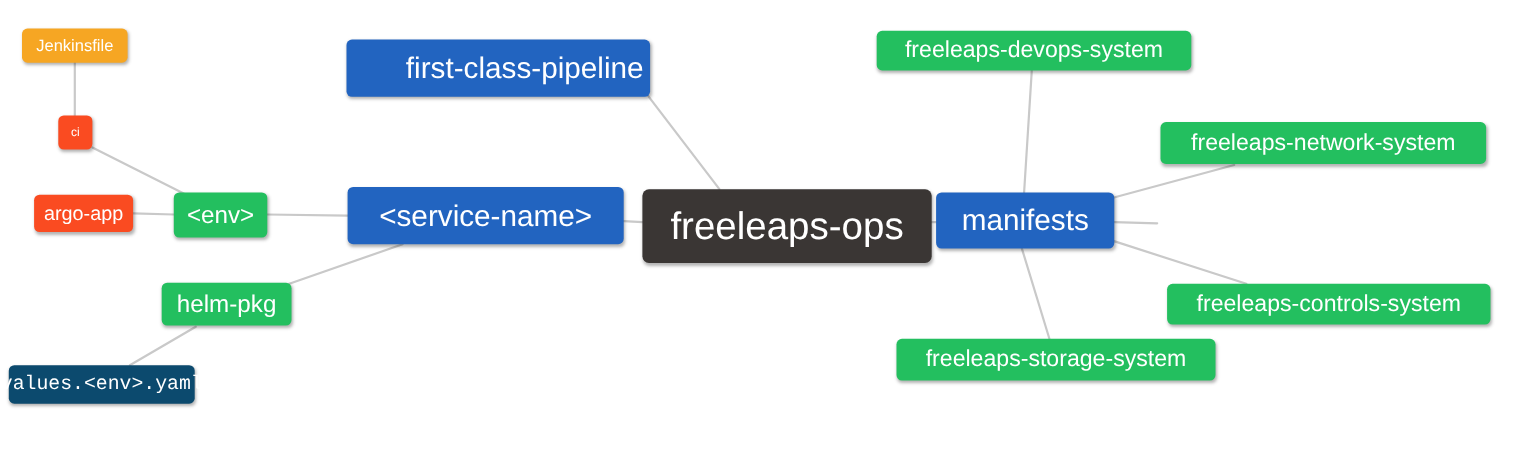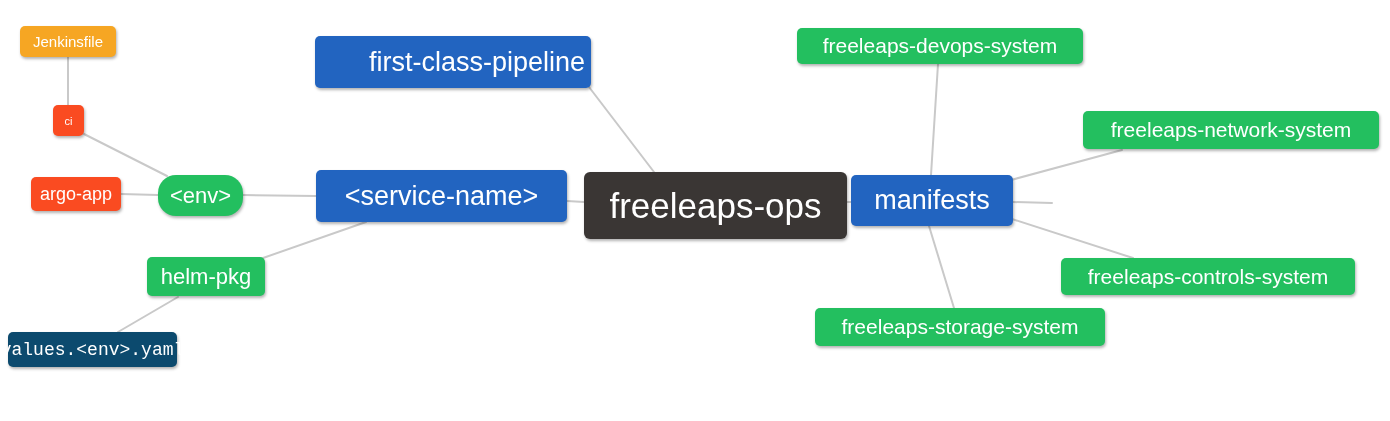--- a/index.html
+++ b/index.html
@@ -39,21 +39,21 @@
   .n-ci                   { left: 53px;   top: 105px; width: 31px;  height: 31px; font-size: 11px; }
   .n-argo-app             { left: 31px;   top: 177px; width: 90px;  height: 34px; font-size: 18px; }
   .n-env                  { left: 158px;  top: 175px; width: 85px;  height: 41px; font-size: 22px; }
   .n-helm-pkg             { left: 147px;  top: 257px; width: 118px; height: 39px; font-size: 22px; }
   .n-values-env-yaml      { left: 8px;    top: 332px; width: 169px; height: 35px; font-size: 18px; }
   .n-first-class-pipeline { left: 315px;  top: 36px;  width: 276px; height: 52px; font-size: 27px; }
   .n-service-name         { left: 316px;  top: 170px; width: 251px; height: 52px; font-size: 27px; }
   .n-freeleaps-ops        { left: 584px;  top: 172px; width: 263px; height: 67px; font-size: 35px; border-radius: 6px; }
   .n-manifests            { left: 851px;  top: 175px; width: 162px; height: 51px; font-size: 27px; }
   .n-devops-system        { left: 797px;  top: 28px;  width: 286px; height: 36px; font-size: 21px; }
-  .n-network-system       { left: 1055px; top: 111px; width: 296px; height: 38px; font-size: 21px; margin-left: 28px; }
+  .n-network-system       { left: 1055px; top: 111px; width: 296px; height: 38px; font-size: 21px; }
   .n-monitoring-system    { left: 1052px; top: 186px; width: 323px; height: 38px; font-size: 21px; }
   .n-controls-system      { left: 1061px; top: 258px; width: 294px; height: 37px; font-size: 21px; }
   .n-storage-system       { left: 815px;  top: 308px; width: 290px; height: 38px; font-size: 21px; }
 </style>
 </head>
 <body>
 
 <div class="canvas">
 
   <svg class="edges" viewBox="0 0 1390 421" xmlns="http://www.w3.org/2000/svg">
@@ -69,21 +69,21 @@
     <line class="edge" x1="931" y1="175" x2="938" y2="64" style="stroke: rgb(201, 201, 201);"></line>
     <line class="edge" x1="1011" y1="180" x2="1122" y2="150" style="stroke: rgb(201, 201, 201);"></line>
     <line class="edge" x1="1013" y1="202" x2="1052" y2="203" style="stroke: rgb(201, 201, 201);"></line>
     <line class="edge" x1="1012" y1="219" x2="1133" y2="258" style="stroke: rgb(201, 201, 201);"></line>
     <line class="edge" x1="929" y1="226" x2="954" y2="308" style="stroke: rgb(201, 201, 201);"></line>
   </svg>
 
   <div class="node n-jenkinsfile" style="background-color: rgb(246, 166, 35);">Jenkinsfile</div>
   <div class="node n-ci" style="background-color: rgb(250, 75, 33);">ci</div>
   <div class="node n-argo-app" style="background-color: rgb(250, 75, 33);">argo-app</div>
-  <div class="node n-env" style="background-color: rgb(35, 191, 95); border-radius: 18px;">&lt;env&gt;</div>
+  <div class="node n-env" style="background-color: rgb(35, 191, 95);">&lt;env&gt;</div>
   <div class="node n-helm-pkg" style="background-color: rgb(35, 191, 95);">helm-pkg</div>
   <div class="node n-values-env-yaml" style="background-color: #0c4a6e; font-family: Liberation Mono, monospace;">values.&lt;env&gt;.yaml</div>
   <div class="node n-first-class-pipeline" style="background-color: rgb(34, 100, 192); padding-left: 48px;">first-class-pipeline</div>
   <div class="node n-service-name" style="background-color: rgb(34, 100, 192);">&lt;service-name&gt;</div>
   <div class="node n-manifests" style="background-color: rgb(34, 100, 192);">manifests</div>
   <div class="node n-freeleaps-ops" style="background-color: rgb(58, 54, 52);">freeleaps-ops</div>
   <div class="node n-devops-system" style="background-color: rgb(35, 191, 95);">freeleaps-devops-system</div>
   <div class="node n-network-system" style="background-color: rgb(35, 191, 95);">freeleaps-network-system</div>
   <div class="node n-controls-system" style="background-color: rgb(35, 191, 95);">freeleaps-controls-system</div>
   <div class="node n-storage-system" style="background-color: rgb(35, 191, 95);">freeleaps-storage-system</div>

